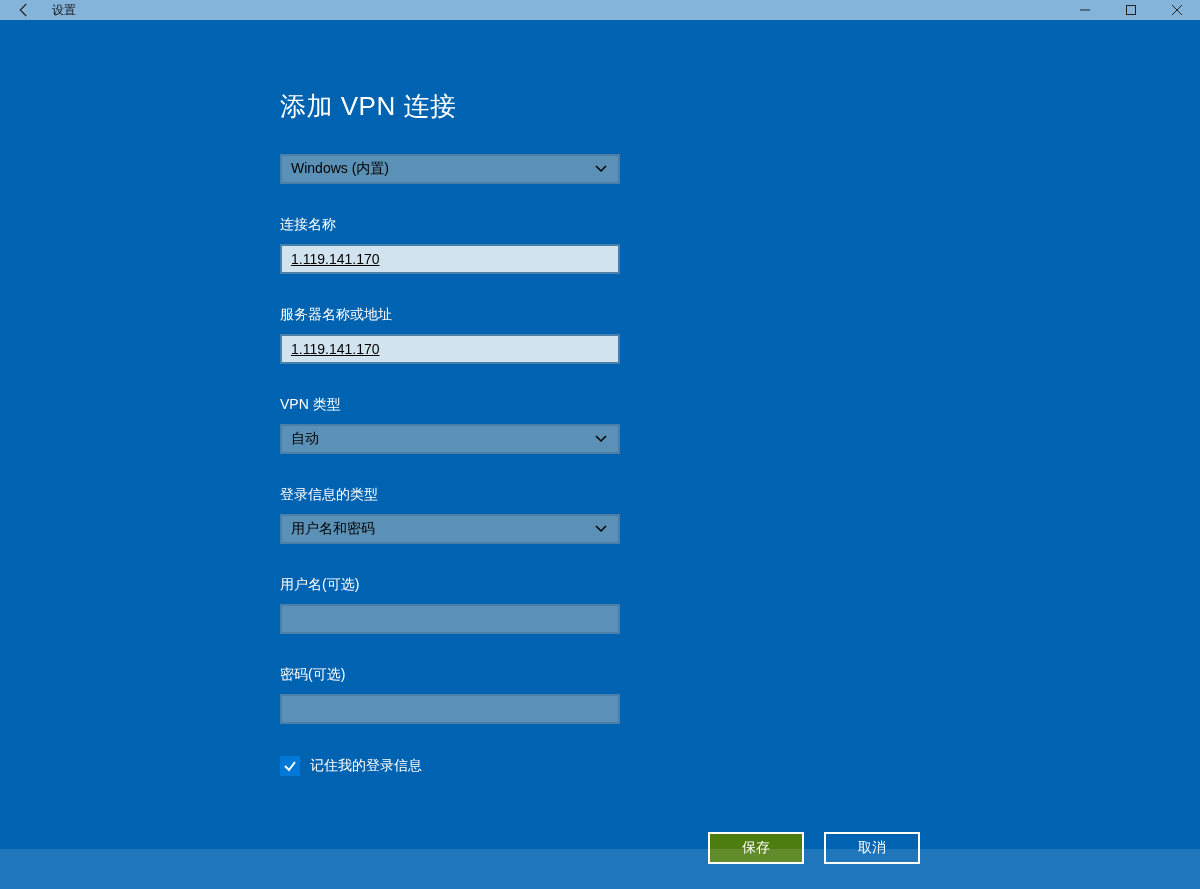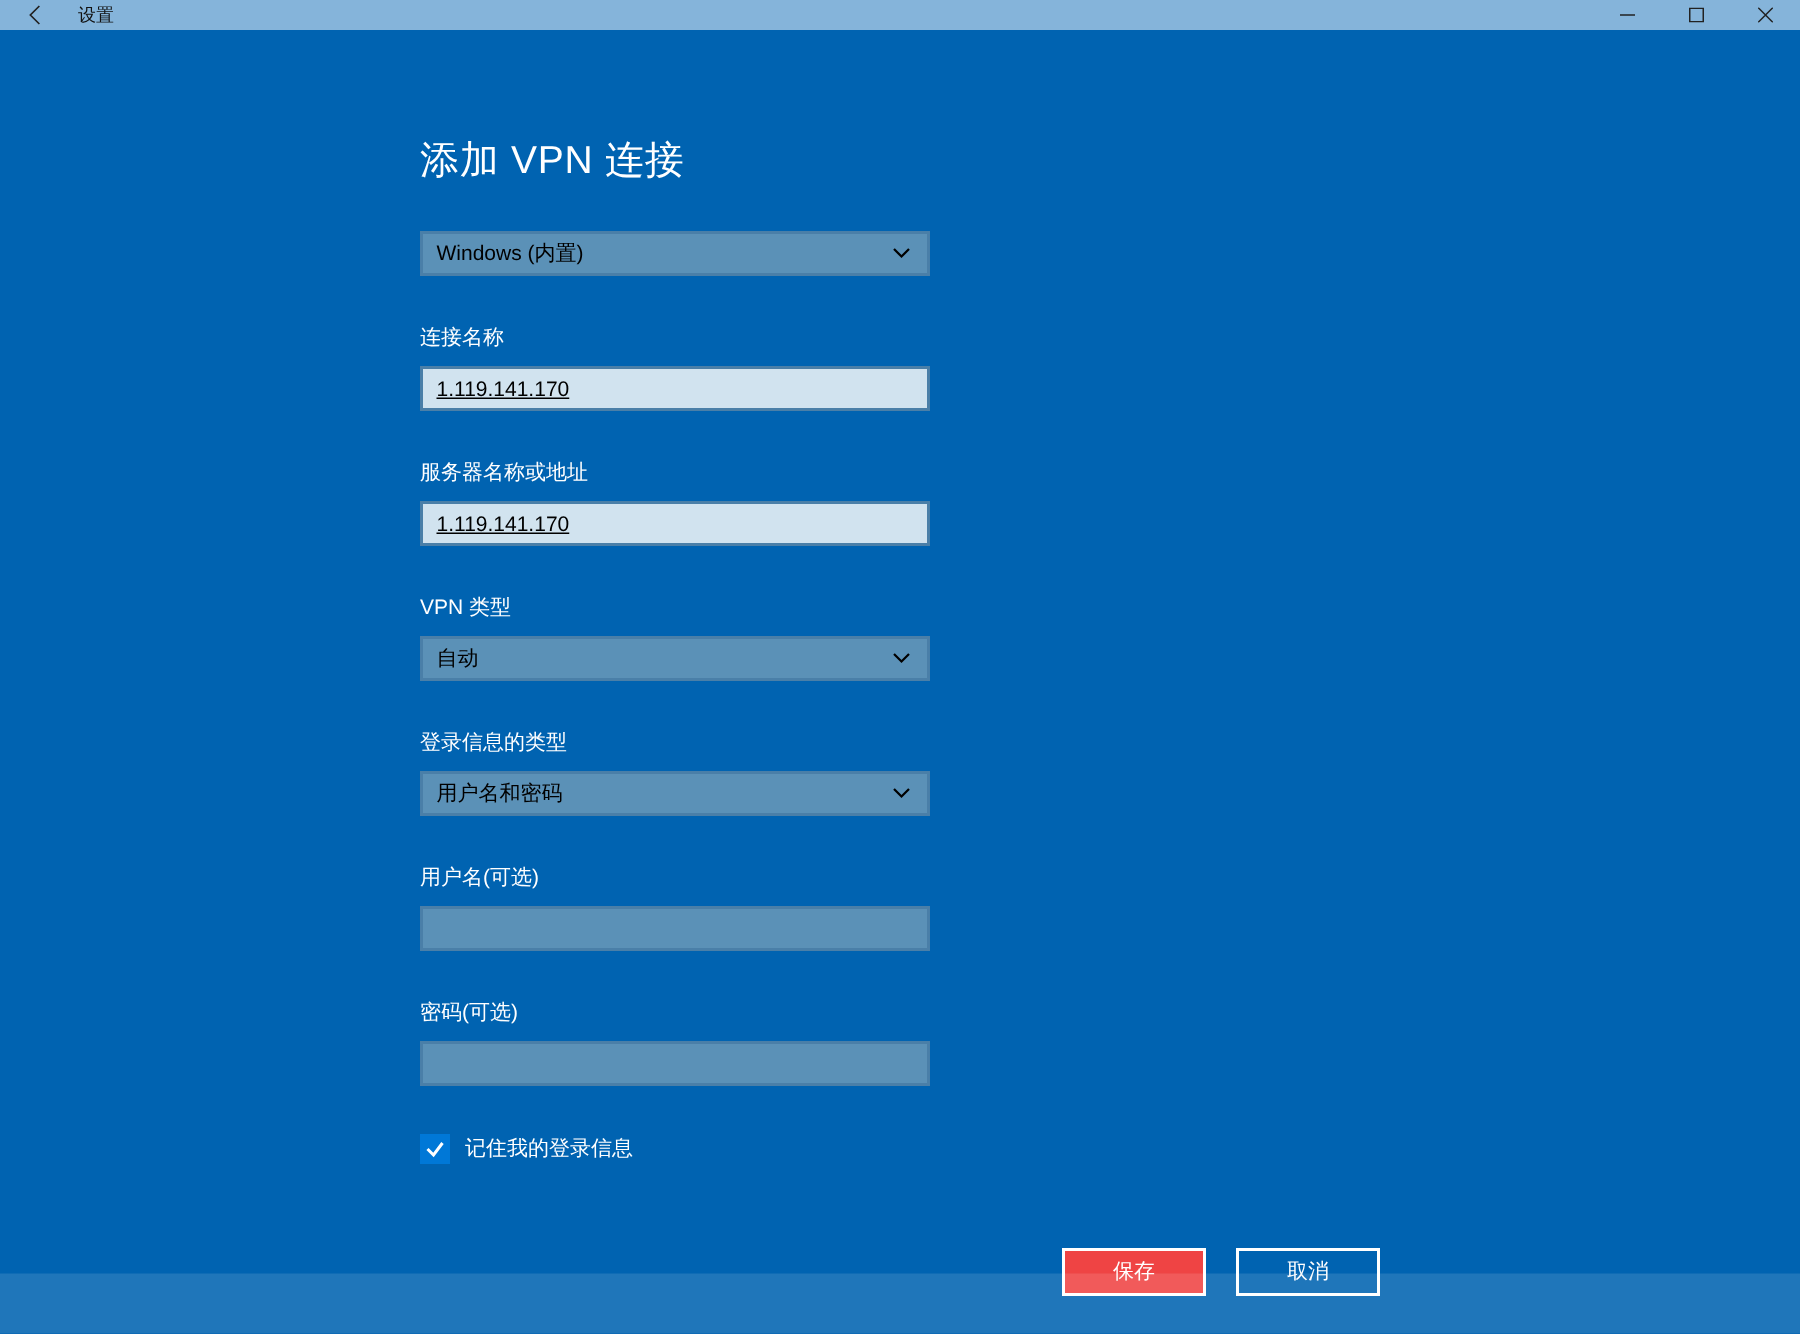--- a/index.html
+++ b/index.html
@@ -105,21 +105,21 @@
   .btn{
     width:96px; height:32px;
     display:flex; align-items:center; justify-content:center;
     font-size:14px;
     color:#fff;
     border:2px solid #fff;
     background:transparent;
     cursor:pointer;
   }
   .btn.primary{
-    background:#ef4444;
+    background:#4d7c0f;
     border-color:#fff;
   }
   
   .bottom-strip{
     position:absolute;
     bottom:0; left:0; right:0;
     height:40px;
     background:rgba(255,255,255,0.12);
   }
 </style>

